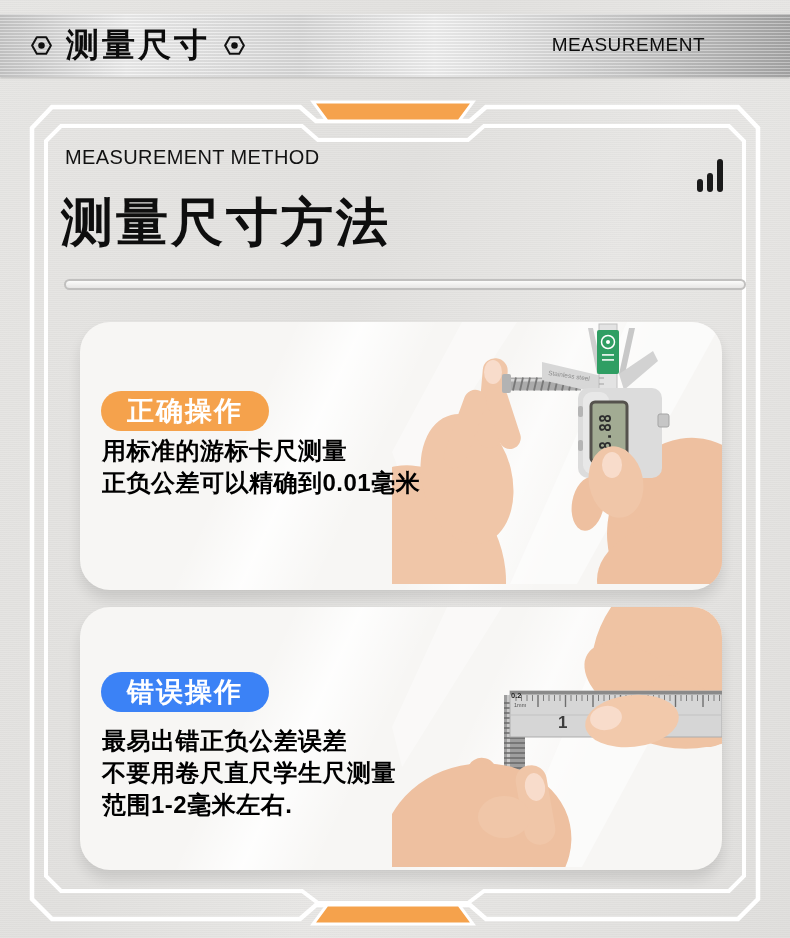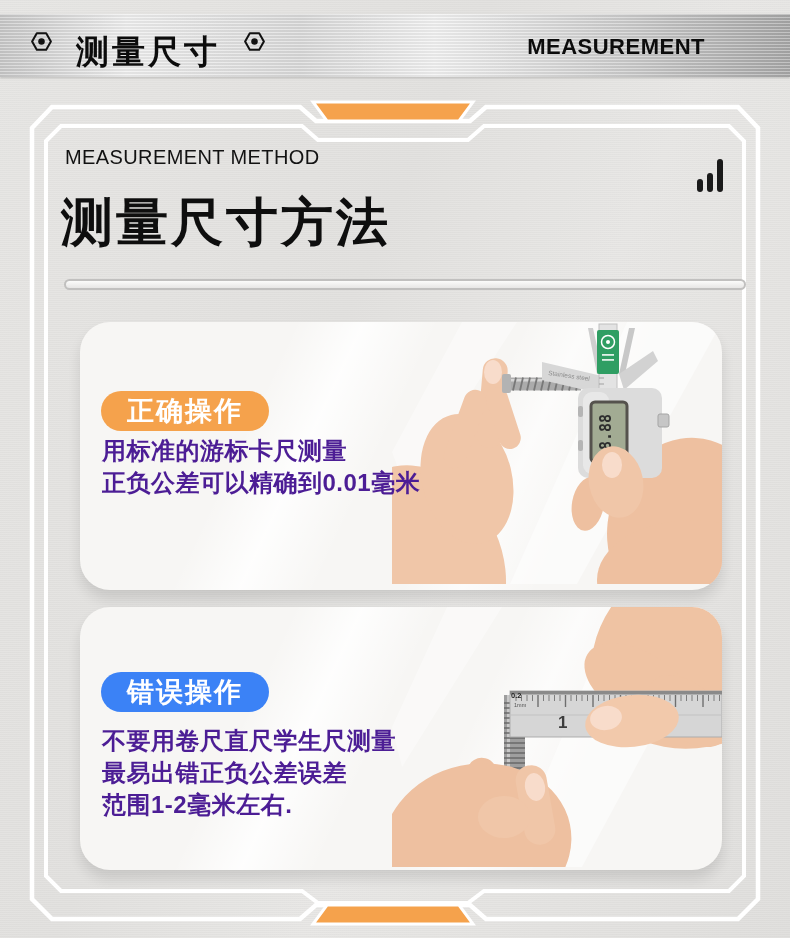--- a/index.html
+++ b/index.html
@@ -15,23 +15,23 @@
     color:#111;
   }
   
   .band{
     position:absolute;left:0;top:14px;width:790px;height:63px;
     background-image:
       repeating-linear-gradient(180deg, rgba(255,255,255,0.30) 0 1px, rgba(0,0,0,0.05) 1px 3px),
       linear-gradient(90deg,#c9c9c9 0%,#efefef 16%,#dadada 38%,#f2f2f2 55%,#cfcfcf 78%,#a8a8a8 100%);
     box-shadow:0 1px 2px rgba(0,0,0,0.18);
   }
-  .brand{position:absolute;left:30px;top:0;height:63px;display:flex;align-items:flex-start;gap:23px;margin-top:16px;}
+  .brand{position:absolute;left:30px;top:0;height:63px;display:flex;align-items:center;gap:13px;}
   .brand-text{font-size:33px;font-weight:800;letter-spacing:3px;color:#0c0c0c;}
-  .brand-en{position:absolute;right:85px;top:20px;font-size:22px;font-weight:700;letter-spacing:0.5px;color:#0c0c0c;}
+  .brand-en{position:absolute;right:85px;top:20px;font-size:19px;font-weight:400;letter-spacing:0.5px;color:#0c0c0c;}
   
   .frame-svg{position:absolute;left:0;top:0;width:790px;height:938px;pointer-events:none;}
   
   .eyebrow{position:absolute;left:65px;top:146px;font-size:20px;font-weight:400;letter-spacing:0.4px;color:#121212;}
   .big-title{position:absolute;left:61px;top:193px;font-size:52px;line-height:58px;font-weight:900;letter-spacing:3px;color:#0e0e0e;}
   .signal{position:absolute;left:697px;top:156px;}
   .divider{position:absolute;left:64px;top:279px;width:678px;height:7px;
     border:2px solid #c1c0bf;border-radius:7px;
     background:linear-gradient(180deg,#fbfbfa,#e7e6e5);}
   
@@ -49,21 +49,21 @@
   .card2{top:607px;height:263px;}
   .badge{
     position:absolute;left:21px;display:inline-block;
     padding:2px 26px;border-radius:24px;
     color:#fff;font-size:27px;font-weight:700;letter-spacing:2px;white-space:nowrap;
   }
   .badge.accent{background:#F5A24C;}
   .badge.gray{background:#3b82f6;}
   .card1 .badge{top:69px;}
   .card2 .badge{top:65px;}
-  .card-lines{position:absolute;left:22px;font-size:24px;font-weight:700;line-height:32px;letter-spacing:0.5px;color:#4c1d95;white-space:nowrap;}
+  .card-lines{position:absolute;left:22px;font-size:24px;font-weight:700;line-height:32px;letter-spacing:0.5px;color:#000000;white-space:nowrap;}
   .card1 .card-lines{top:113px;}
   .card2 .card-lines{top:118px;}
   .illus{position:absolute;right:0;top:0;}
 </style>
 </head>
 <body>
 
 <div class="page">
 
   <div class="band">
@@ -198,19 +198,19 @@
 
       <g>
         <ellipse cx="85" cy="237" rx="95" ry="80" fill="#eec0a0" transform="rotate(-12 85 237)"></ellipse>
         <rect x="128" y="158" width="31" height="80" rx="15" fill="#f0c6a8" transform="rotate(-10 143 198)"></rect>
         <ellipse cx="112" cy="210" rx="26" ry="21" fill="#f0c6a8"></ellipse>
         <ellipse cx="143" cy="180" rx="10" ry="14" fill="#f8dccb" transform="rotate(-10 143 180)"></ellipse>
       </g>
     </svg>
     <span class="badge gray">错误操作</span>
     <div class="card-lines">
+      <div>最易出错正负公差误差</div>
       <div>不要用卷尺直尺学生尺测量</div>
-      <div>最易出错正负公差误差</div>
       <div>范围1-2毫米左右.</div>
     </div>
   </div>
 
 </div>
 
 </body></html>

